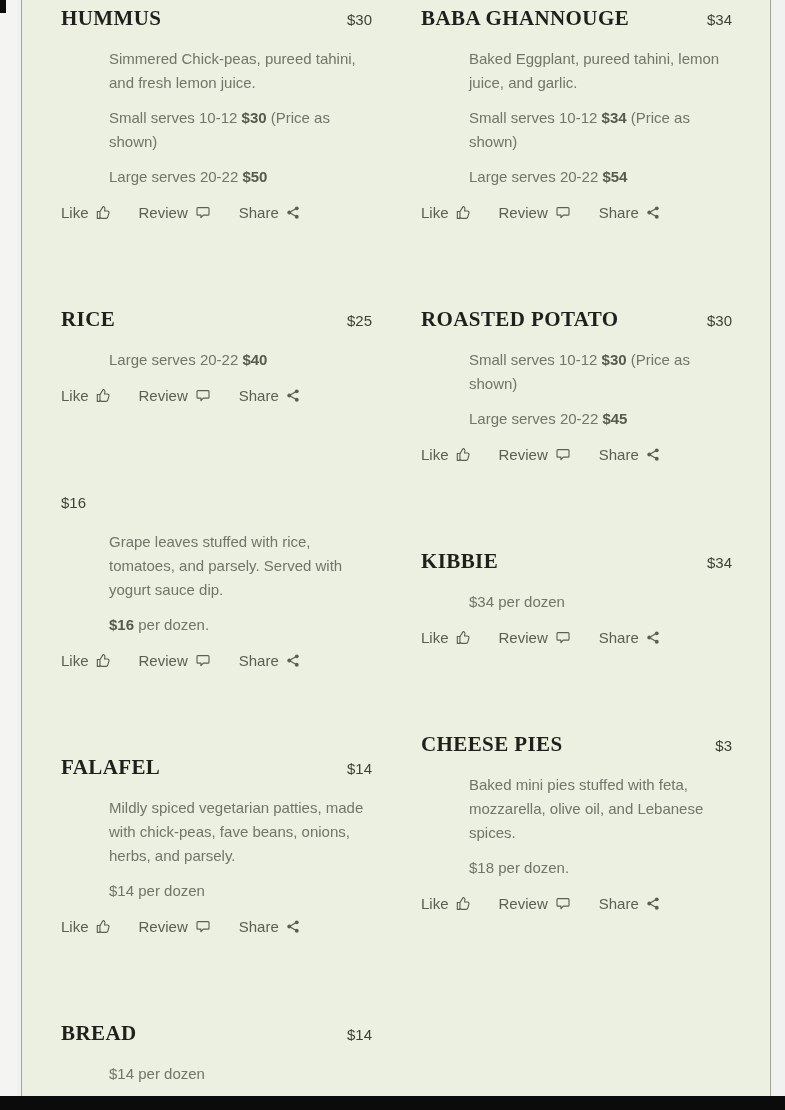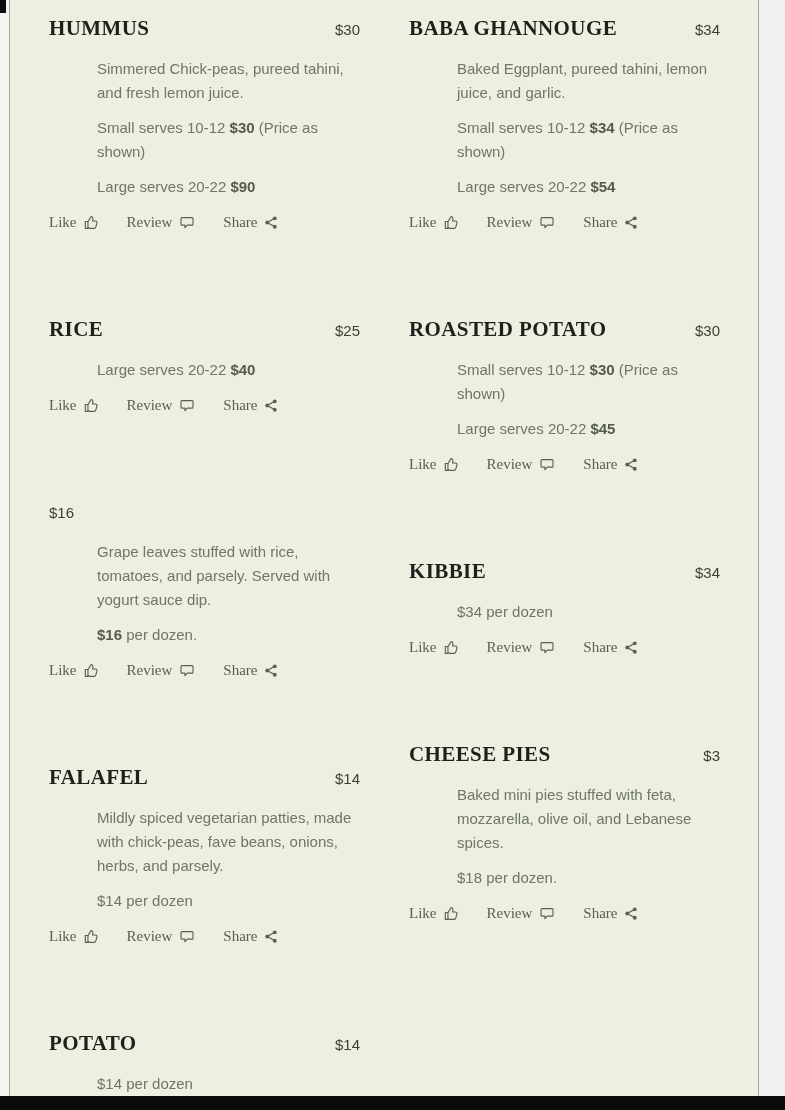--- a/index.html
+++ b/index.html
@@ -5,44 +5,44 @@
   * { margin:0; padding:0; box-sizing:border-box; }
   html,body { width:785px; height:1110px; overflow:hidden; }
   body { font-family:"Liberation Sans", sans-serif; background:#f1f1f2; }
 
   .page { position:relative; width:785px; height:1110px; background:#f1f1f2; }
 
   .left-gutter  { position:absolute; left:0; top:0; width:17px; height:100%; background:#f4f4f3; }
   .corner-mark  { position:absolute; left:0; top:0; width:6px; height:13px; background:#0b0b0b; z-index:12; }
 
   .content-panel {
-    position:absolute; left:9px; top:0; width:750px; height:100%;
+    position:absolute; left:21px; top:0; width:750px; height:100%;
     background:#ebf0e1;
     border-left:1px solid #a2a794; border-right:1px solid #a2a794;
-    padding:17px 38px 0 39px;
+    padding:7px 38px 0 39px;
   }
 
   .columns { display:flex; gap:49px; }
   .col { width:311px; }
 
   .item { margin-bottom:84px; }
 
   .item-header { display:flex; justify-content:space-between; align-items:baseline; margin-bottom:16px; }
   .item-title {
     font-family:"Liberation Serif", serif; font-weight:700;
     font-size:21px; line-height:23px; letter-spacing:0.4px;
     color:#1f201b;
   }
   .item-price { font-size:15px; line-height:23px; color:#3d4135; white-space:nowrap; }
 
   .item p { font-size:15px; line-height:24px; color:#71756a; margin-bottom:11px;margin-left:48px; }
   .item p strong { font-weight:700; color:#555a4c; }
 
   .actions { display:flex; gap:28px; margin-top:2px; height:24px; align-items:center; }
-  .action { display:flex; align-items:center; gap:7px; font-size:15px; color:#5b5f52; cursor:pointer;font-family:Liberation Serif, serif; }
+  .action { display:flex; align-items:center; gap:7px; font-size:15px; color:#5b5f52; cursor:pointer; }
   .action svg { display:block; }
 
   .footer-bar { position:absolute; left:0; top:1096px; width:785px; height:14px; background:#0b0b0b; z-index:10; }
 </style>
 </head>
 <body>
 
 <div class="page">
   <div class="left-gutter"></div>
   <div class="corner-mark"></div>
@@ -50,21 +50,21 @@
   <div class="content-panel">
     <div class="columns">
       <div class="col" id="col-left">
           <article class="item">
             <div class="item-header">
               <h2 class="item-title">HUMMUS</h2>
               <span class="item-price">$30</span>
             </div>
             <p>Simmered Chick-peas, pureed tahini, and fresh lemon juice.</p>
             <p>Small serves 10-12 <strong>$30</strong> (Price as shown)</p>
-            <p>Large serves 20-22 <strong>$90</strong></p>
+            <p>Large serves 20-22 <strong>$50</strong></p>
             <div class="actions">
               <span class="action">
                 <span>Like</span>
                 <span>
                   <svg width="15" height="15" viewBox="0 0 16 16">
                     <path d="M1.4 6.9h2.8v7.3H1.4z" fill="none" stroke="currentColor" stroke-width="1.2"></path>
                     <path d="M4.3 13.1c.5.6 1.3 1.1 2.1 1.1h4.3c.9 0 1.7-.6 1.9-1.5l1.2-4.1c.3-1.1-.5-2.2-1.6-2.2H9.1c0-.6 1.3-3.2-.3-4.4-.5-.4-1.3-.3-1.6.3L4.3 7" fill="none" stroke="currentColor" stroke-width="1.2" stroke-linejoin="round"></path>
                   </svg>
                 </span>
               </span>
@@ -196,21 +196,21 @@
                     <circle cx="12.3" cy="3.2" r="2.2" fill="currentColor"></circle>
                     <circle cx="12.3" cy="12.8" r="2.2" fill="currentColor"></circle>
                     <circle cx="3.7" cy="8" r="2.2" fill="currentColor"></circle>
                   </svg>
                 </span>
               </span>
             </div>
           </article>
           <article class="item">
             <div class="item-header">
-              <h2 class="item-title">POTATO</h2>
+              <h2 class="item-title">BREAD</h2>
               <span class="item-price">$14</span>
             </div>
             <p>$14 per dozen</p>
             <div class="actions">
               <span class="action">
                 <span>Like</span>
                 <span>
                   <svg width="15" height="15" viewBox="0 0 16 16">
                     <path d="M1.4 6.9h2.8v7.3H1.4z" fill="none" stroke="currentColor" stroke-width="1.2"></path>
                     <path d="M4.3 13.1c.5.6 1.3 1.1 2.1 1.1h4.3c.9 0 1.7-.6 1.9-1.5l1.2-4.1c.3-1.1-.5-2.2-1.6-2.2H9.1c0-.6 1.3-3.2-.3-4.4-.5-.4-1.3-.3-1.6.3L4.3 7" fill="none" stroke="currentColor" stroke-width="1.2" stroke-linejoin="round"></path>

